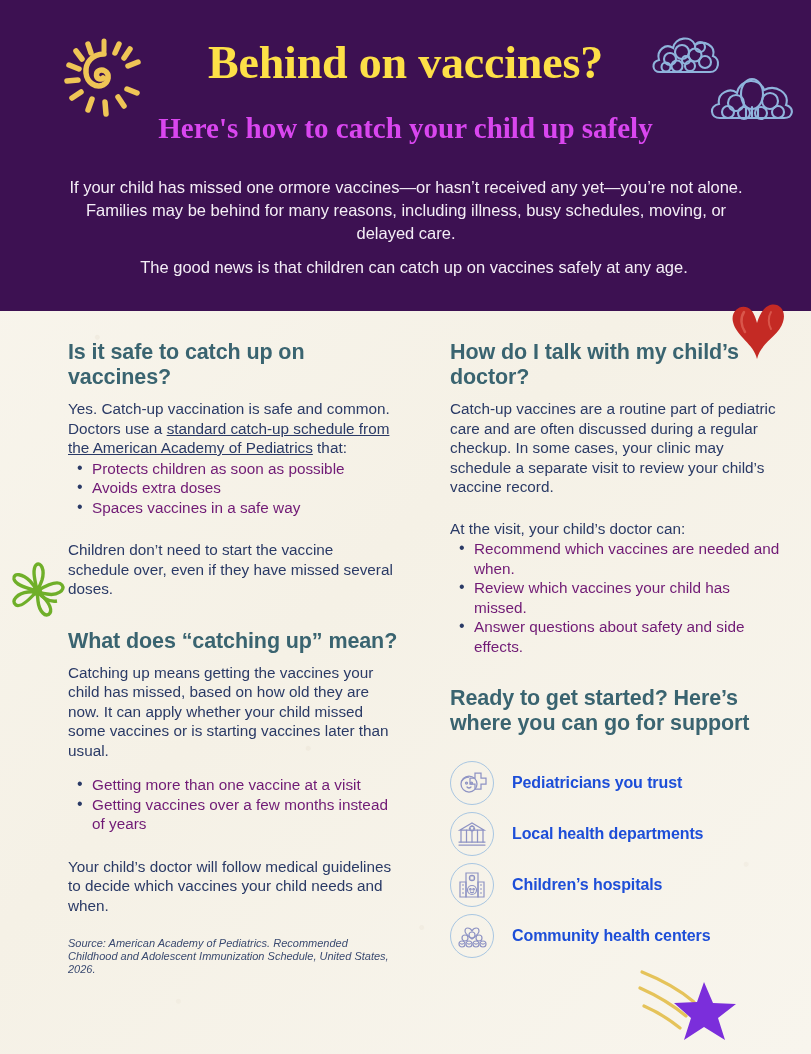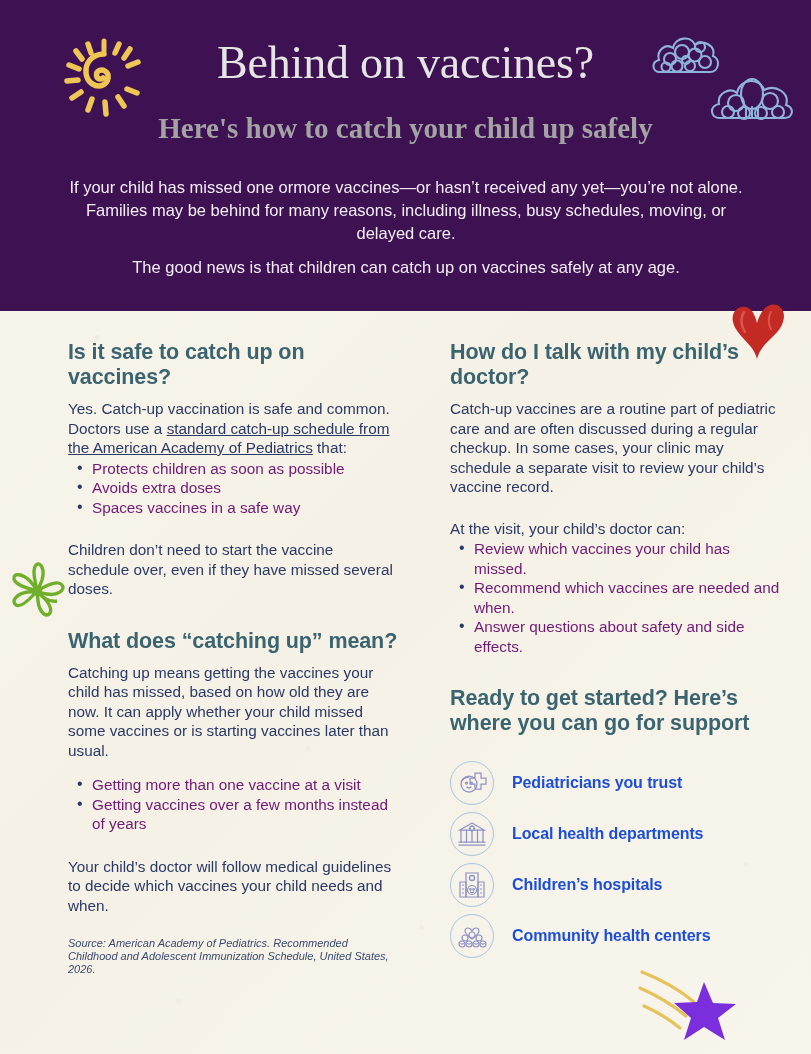--- a/index.html
+++ b/index.html
@@ -31,34 +31,34 @@
     position:absolute; left:0; top:0; width:811px; height:311px;
     background:#3D1152;
     overflow:hidden;
   }
   .title-row{
     position:absolute; left:0; top:40px; width:811px;
     display:flex; align-items:center; justify-content:center; gap:14px;
   }
   .main-title{
     font-family:"Liberation Serif", serif;
-    font-weight:400; font-size:46px; color:#e5e5e5;
+    font-weight:700; font-size:46px; color:#fde047;
     letter-spacing:-.2px; line-height:1;text-align:right;
   }
   .sub-title{
     position:absolute; left:0; top:112px; width:811px; text-align:center;
     font-family:"Liberation Serif", serif;
-    font-weight:700; font-size:29px; color:#a3a3a3;
+    font-weight:700; font-size:29px; color:#d946ef;
   }
   .intro-1{
     position:absolute; left:56px; top:176px; width:700px; text-align:center;
     font-size:16.5px; line-height:23px; color:#F4EEF6;
   }
   .intro-2{
-    position:absolute; left:56px; top:256px; width:700px; text-align:center;
+    position:absolute; left:64px; top:256px; width:700px; text-align:center;
     font-size:16.5px; line-height:23px; color:#F4EEF6;
   }
 
   
   .deco{ position:absolute; pointer-events:none; }
   .sun{ left:58px; top:32px; }
   .cloud-a{ left:648px; top:28px; }
   .cloud-b{ left:706px; top:68px; }
   .heart{ left:724px; top:298px; z-index:5; }
   .flower{ left:2px; top:558px; }
@@ -255,22 +255,22 @@
 <div class="col col-right">
 
   <h2 class="sec">How do I talk with my child’s doctor?</h2>
 
   <p class="body">Catch-up vaccines are a routine part of pediatric care and are often discussed during a regular checkup. In some cases, your clinic may schedule a separate visit to review your child’s vaccine record.</p>
 
   <div class="gap-sm"></div>
   <p class="body" style="margin-top:8px">At the visit, your child’s doctor can:</p>
 
   <ul class="bullets">
+    <li>Recommend which vaccines are needed and when.</li>
     <li>Review which vaccines your child has missed.</li>
-    <li>Recommend which vaccines are needed and when.</li>
     <li>Answer questions about safety and side effects.</li>
   </ul>
 
   <div class="gap-lg"></div>
 
   <h2 class="sec">Ready to get started? Here’s where you can go for support</h2>
 
   <div class="support-list">
 
     <div class="support-row">

